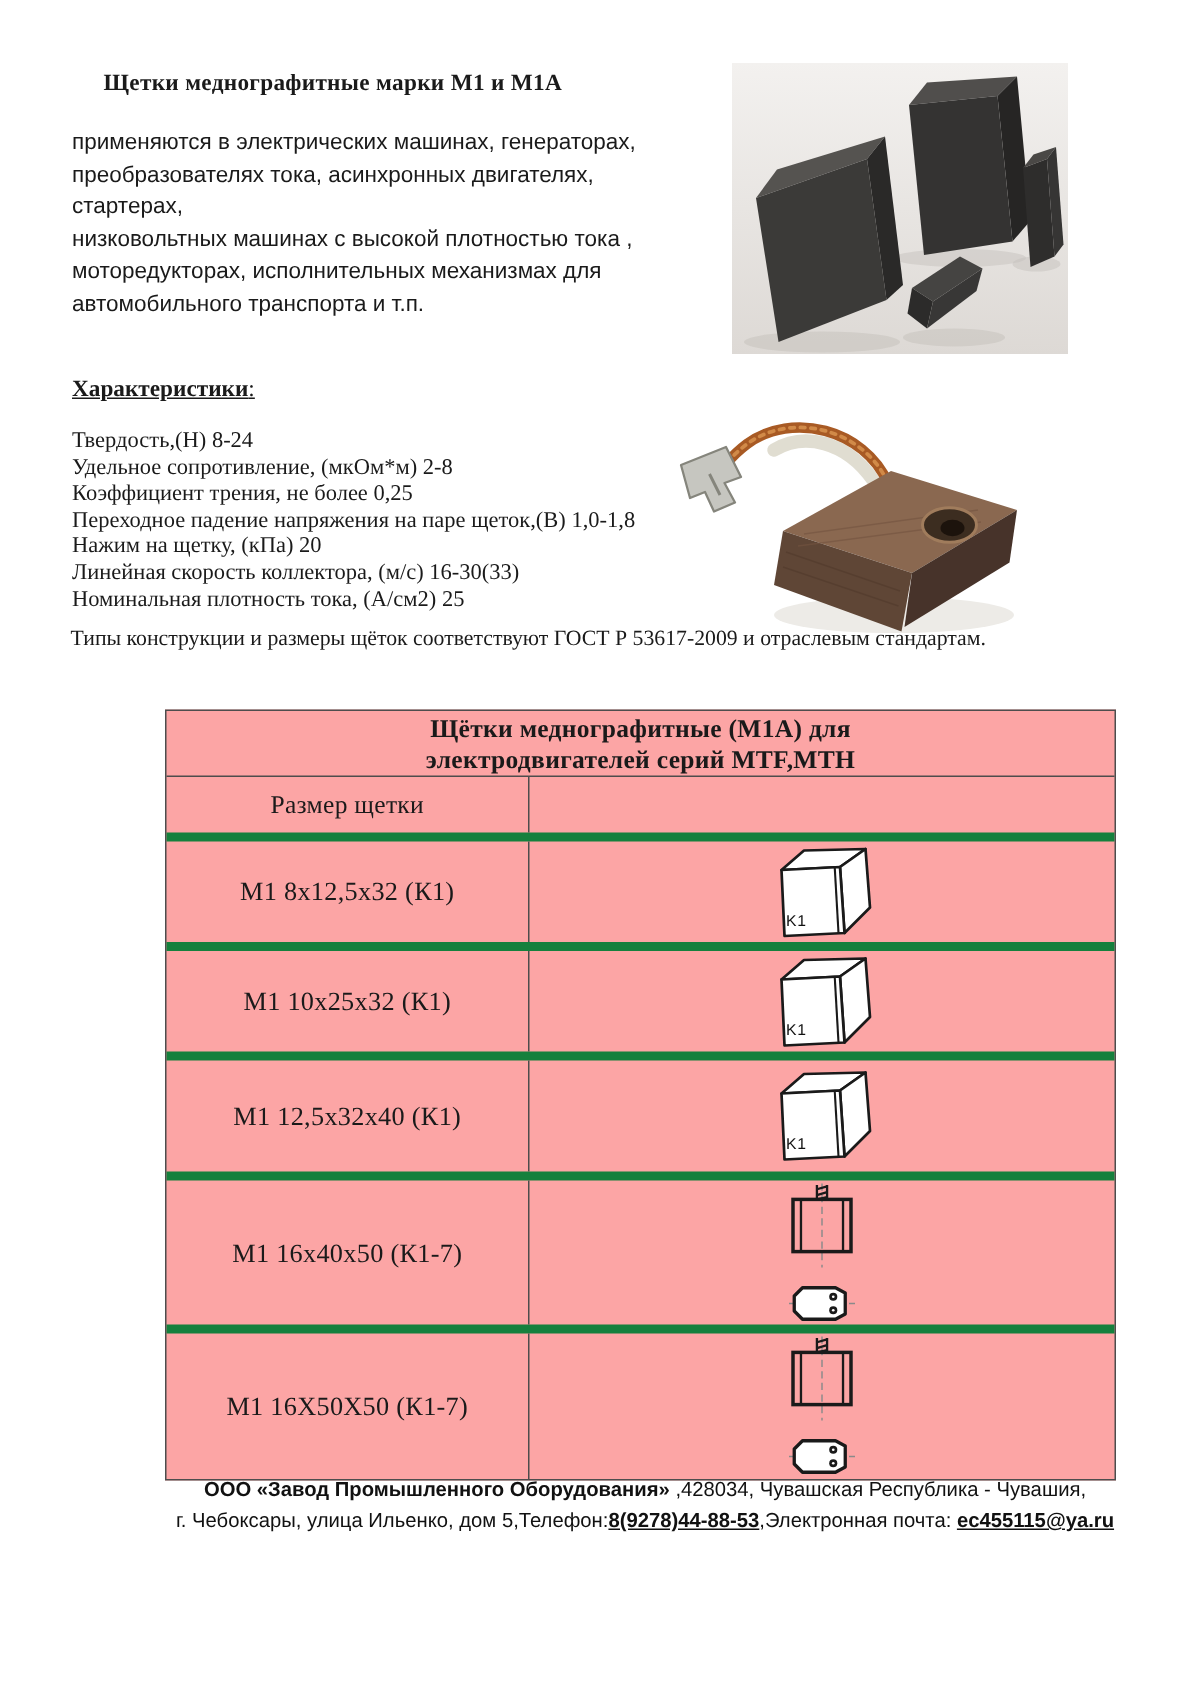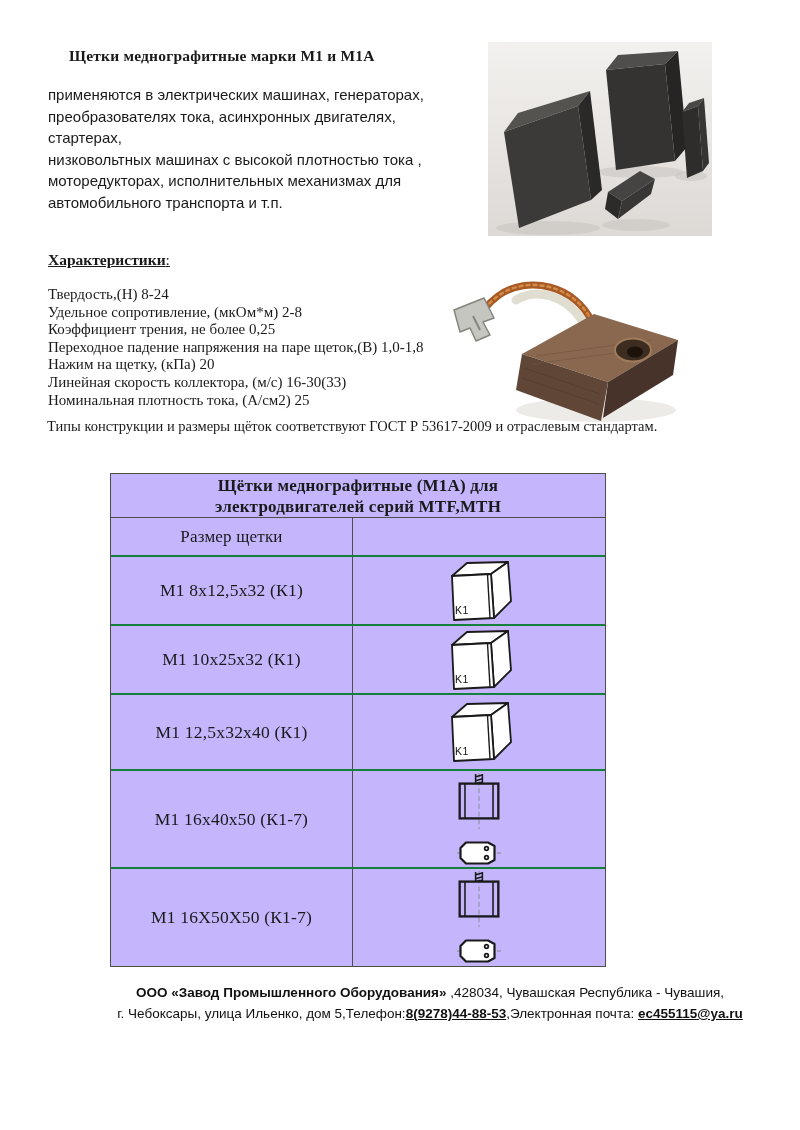--- a/index.html
+++ b/index.html
@@ -33,30 +33,30 @@
     font-family:"Liberation Serif", serif;
     font-size:15px; line-height:17.6px;
   }
   .gost-note {
     position:absolute; left:47px; top:418px; width:720px;
     font-family:"Liberation Serif", serif; font-size:14.5px;
   }
 
   
   .brush-table {
-    position:absolute; left:110px; top:473px; width:496px;
+    position:absolute; left:110px; top:473px; width:634px;
     box-sizing:border-box; border:1px solid #4d4d4d;
-    font-family:"Liberation Serif", serif; background:#c4b5fd;
+    font-family:"Liberation Serif", serif; background:#fca5a5;
   }
   .tbl-title {
     height:43px; border-bottom:1px solid #4d4d4d;
     display:flex; flex-direction:column; justify-content:center; align-items:center;
     font-size:17px; font-weight:700; line-height:21px; letter-spacing:.2px;
   }
-  .tbl-row { display:flex; border-bottom:2px solid #15803d; }
+  .tbl-row { display:flex; border-bottom:6px solid #15803d; }
   .tbl-row:last-child { border-bottom:none; }
   .cell-left {
     width:242px; border-right:1px solid #4d4d4d; box-sizing:border-box;
     display:flex; align-items:center; justify-content:center;
     font-size:17.5px; letter-spacing:.2px; text-align:center;
   }
   .cell-right {
     flex:1; display:flex; flex-direction:column;
     align-items:center; justify-content:center;
   }

